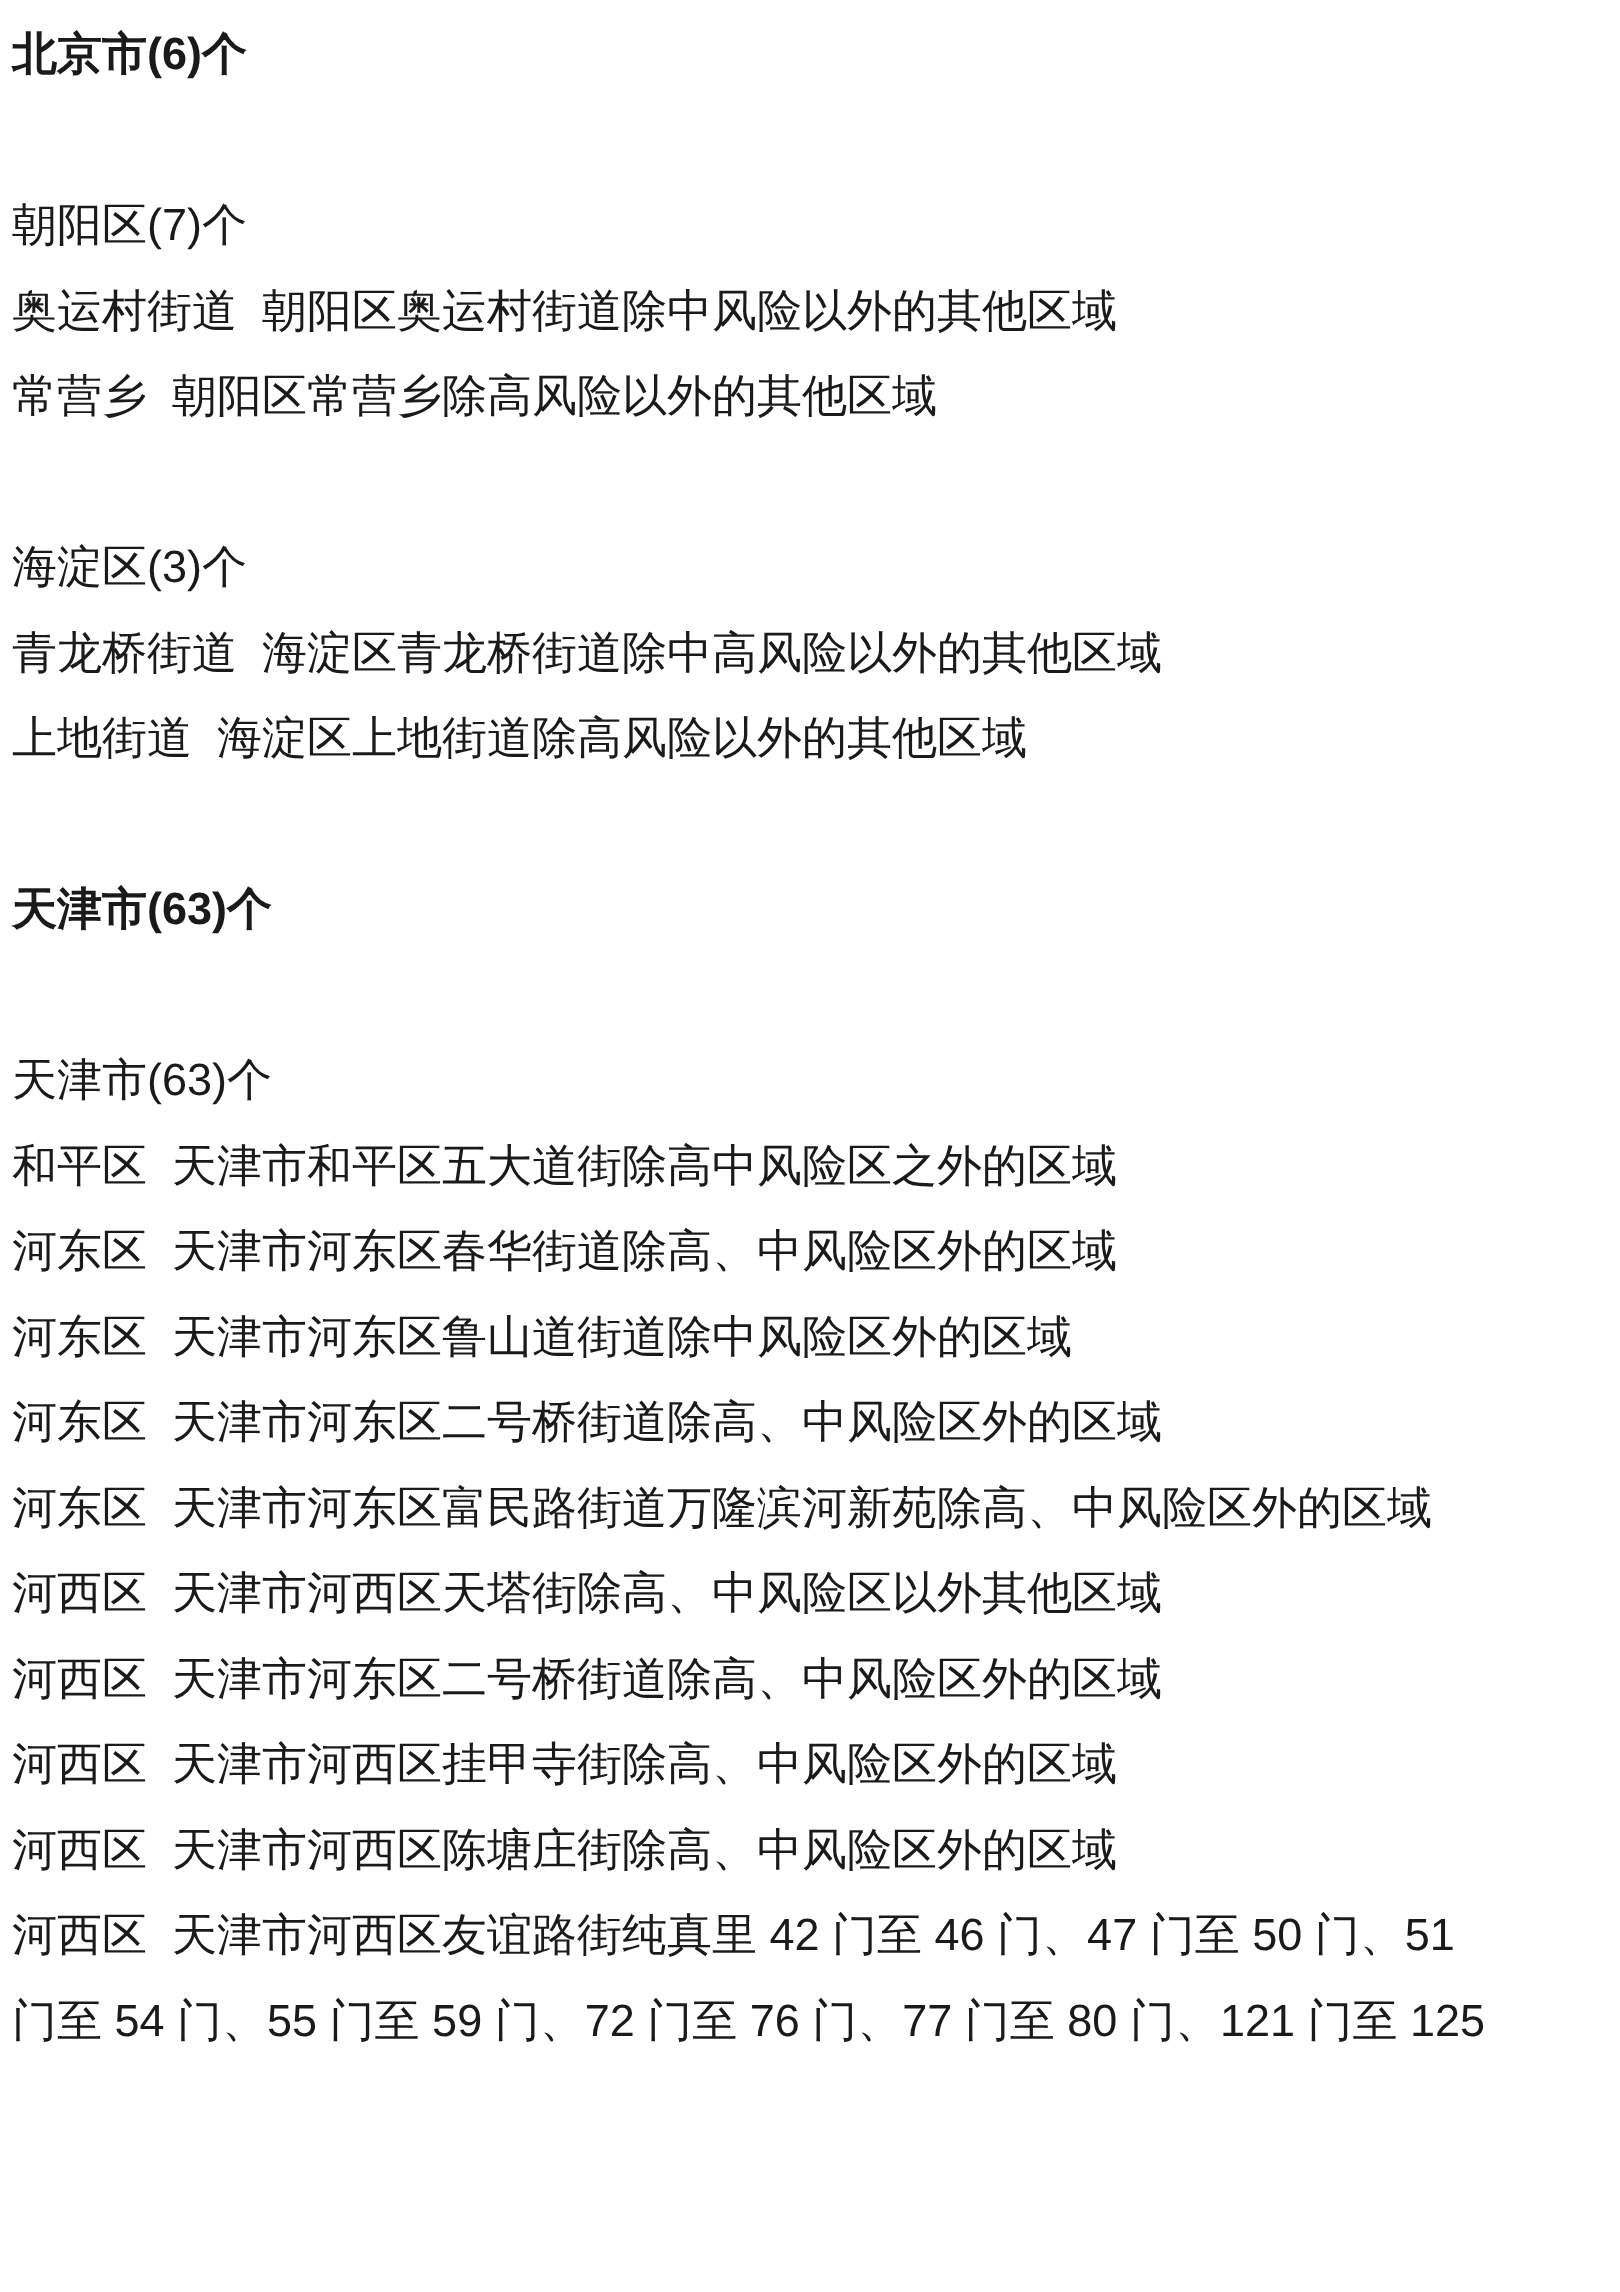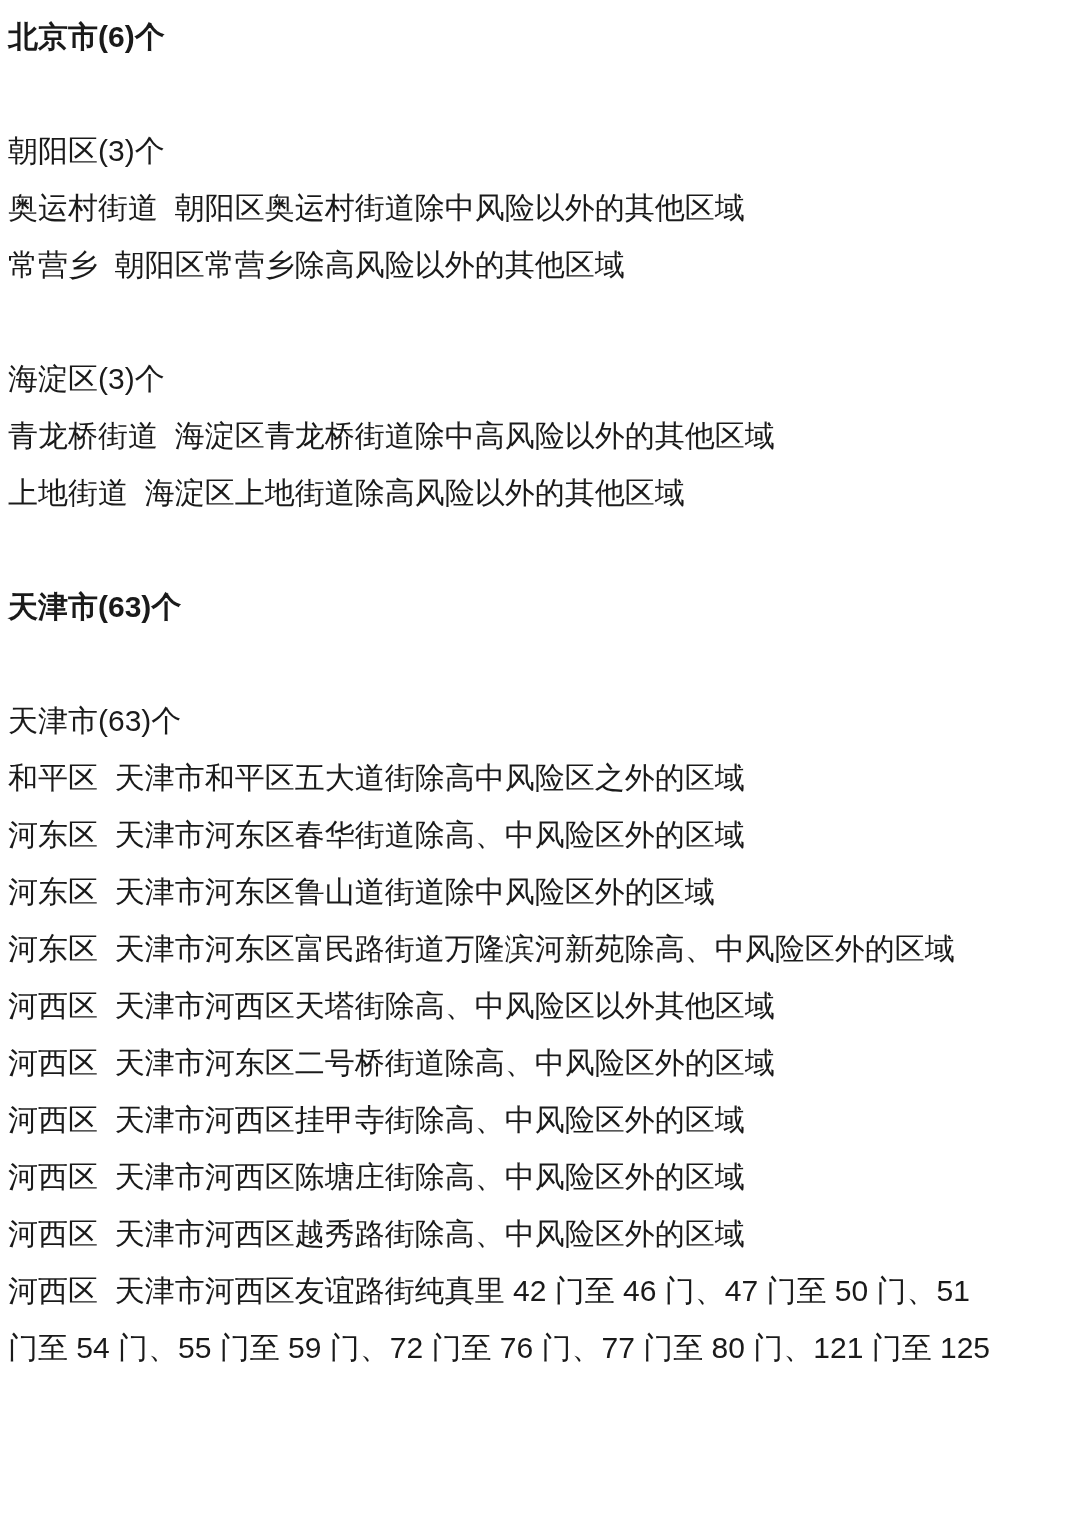--- a/index.html
+++ b/index.html
@@ -36,36 +36,36 @@
     height: 57px;
   }
 </style>
 </head>
 <body>
 
 <div class="page">
   <div id="content">
       <div class="line heading">北京市(6)个</div>
       <div class="spacer"></div>
-      <div class="line subheading">朝阳区(3)个</div>
+      <div class="line subheading">朝阳区(7)个</div>
       <div class="line">奥运村街道  朝阳区奥运村街道除中风险以外的其他区域</div>
       <div class="line">常营乡  朝阳区常营乡除高风险以外的其他区域</div>
       <div class="spacer"></div>
       <div class="line subheading">海淀区(3)个</div>
       <div class="line">青龙桥街道  海淀区青龙桥街道除中高风险以外的其他区域</div>
       <div class="line">上地街道  海淀区上地街道除高风险以外的其他区域</div>
       <div class="spacer"></div>
       <div class="line heading">天津市(63)个</div>
       <div class="spacer"></div>
       <div class="line subheading">天津市(63)个</div>
       <div class="line">和平区  天津市和平区五大道街除高中风险区之外的区域</div>
       <div class="line">河东区  天津市河东区春华街道除高、中风险区外的区域</div>
       <div class="line">河东区  天津市河东区鲁山道街道除中风险区外的区域</div>
+      <div class="line">河东区  天津市河东区二号桥街道除高、中风险区外的区域</div>
       <div class="line">河东区  天津市河东区富民路街道万隆滨河新苑除高、中风险区外的区域</div>
       <div class="line">河西区  天津市河西区天塔街除高、中风险区以外其他区域</div>
       <div class="line">河西区  天津市河东区二号桥街道除高、中风险区外的区域</div>
       <div class="line">河西区  天津市河西区挂甲寺街除高、中风险区外的区域</div>
       <div class="line">河西区  天津市河西区陈塘庄街除高、中风险区外的区域</div>
-      <div class="line">河西区  天津市河西区越秀路街除高、中风险区外的区域</div>
       <div class="line">河西区  天津市河西区友谊路街纯真里 42 门至 46 门、47 门至 50 门、51</div>
       <div class="line">门至 54 门、55 门至 59 门、72 门至 76 门、77 门至 80 门、121 门至 125</div>
     </div>
 </div>
 
 </body></html>

